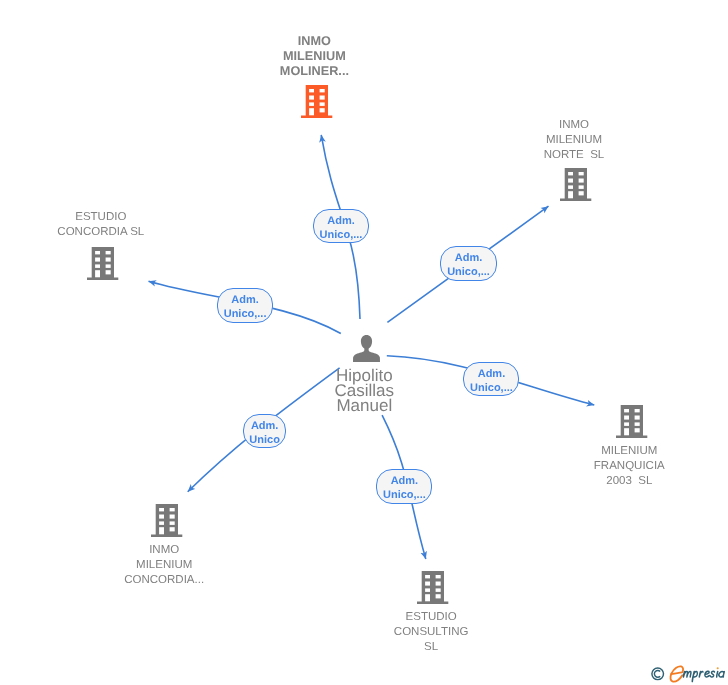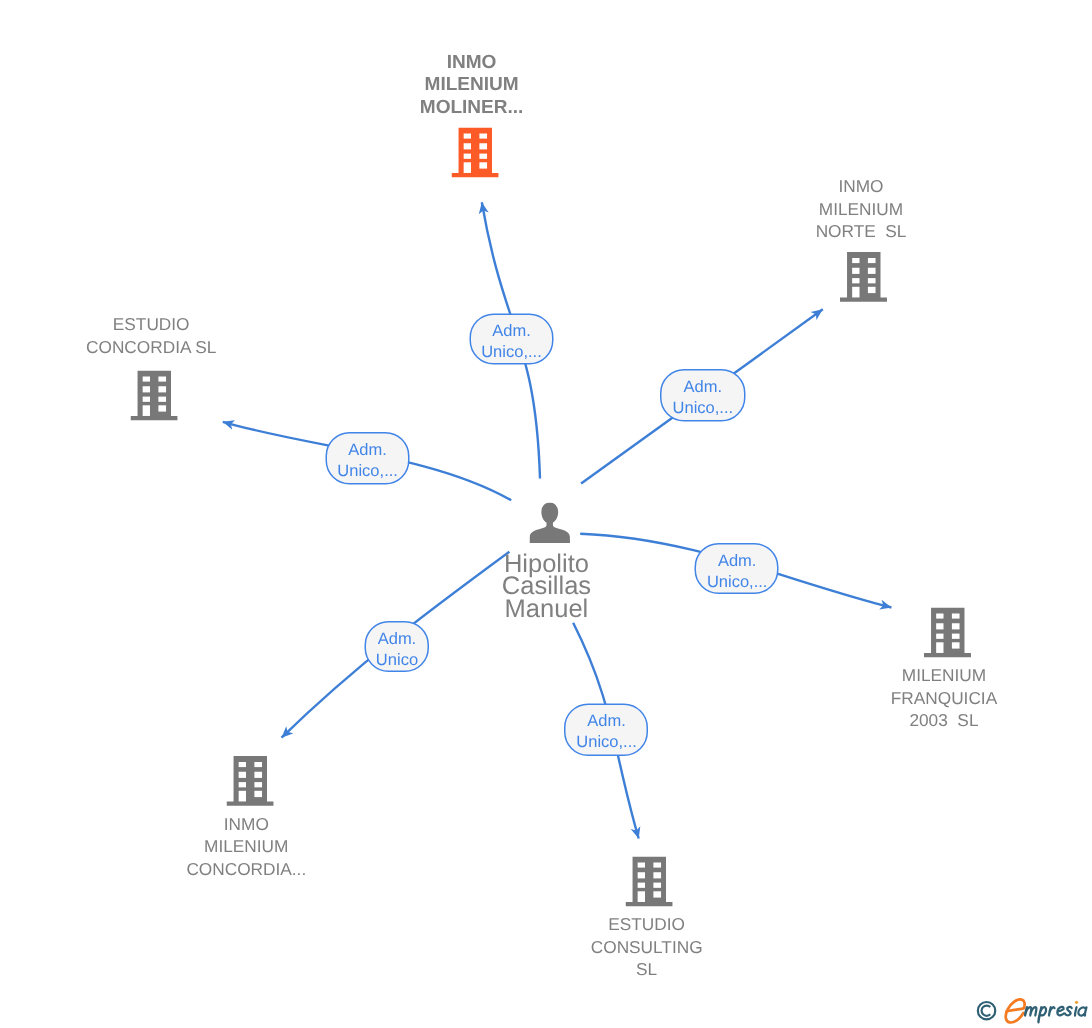--- a/index.html
+++ b/index.html
@@ -8,21 +8,21 @@
        font-family:"Liberation Sans",sans-serif;overflow:hidden;position:relative;}
   #graph{position:absolute;left:0;top:0;width:728px;height:530px;}
   #edges{position:absolute;left:0;top:0;width:728px;height:685px;pointer-events:none;}
   .node{position:absolute;display:flex;flex-direction:column;align-items:center;width:0;}
   .node-label{font-size:11.5px;color:#808080;line-height:15px;text-align:center;
               white-space:pre;position:absolute;left:50%;transform:translateX(-50%);}
   .node.is-focus .node-label{font-weight:bold;}
   .node-icon{display:block;position:absolute;left:0;}
   .edge-label{position:absolute;box-sizing:border-box;border:1.4px solid #4285e8;
        border-radius:16px;background:#f5f5f5;color:#4285e8;font-size:11px;line-height:0;
-       text-align:center;white-space:pre;}
+       text-align:center;white-space:pre;font-weight:bold;}
   .edge-label span{display:block;line-height:11px;}
   .edge-label span.l1{padding-top:6.1px;}
   .edge-label span.l2{padding-top:3px;}
   #logo{position:absolute;}
 </style>
 </head>
 <body>
 
 <div id="graph">
   <svg id="edges" viewBox="0 0 728 685" width="728" height="685">

